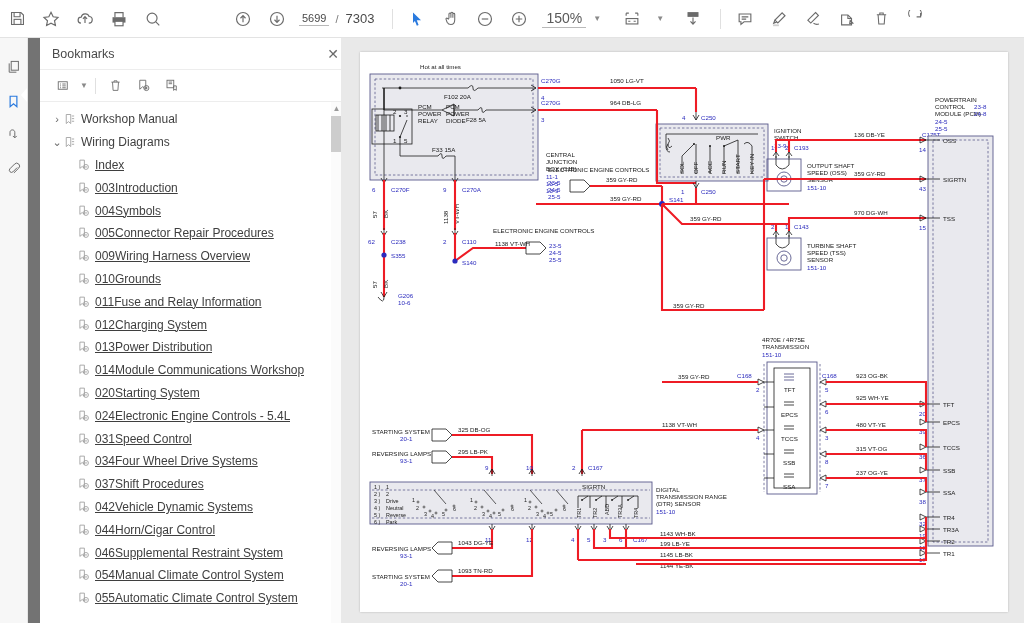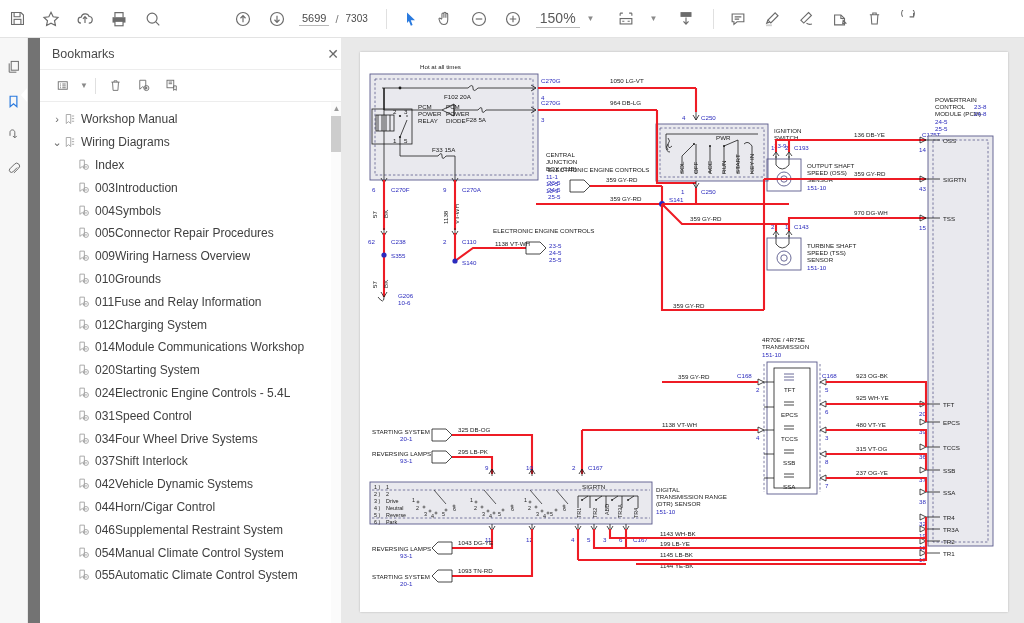--- a/index.html
+++ b/index.html
@@ -23,21 +23,21 @@
     width:34px; height:30px; display:flex; align-items:center; justify-content:center;
     cursor:pointer; color:#6b6b6b;
   }
   .tb-btn svg { display:block; }
   .tb-sep { width:1px; height:20px; background:#e0e0e0; margin:0 7px; }
   .pagebox { display:flex; align-items:center; font-size:11px; color:#5a5a5a; margin-left:5px;}
   .pagenum {
     border-bottom:1px solid #b9b9b9; padding:1px 3px 1px 3px; min-width:30px;
     text-align:center; color:#4a4a4a; font-size:11px;
   }
-  .pagetotal { margin-left:7px; color:#4a4a4a; font-size:10px;}
+  .pagetotal { margin-left:7px; color:#4a4a4a; font-size:13px;}
   .pageslash { margin-left:6px; color:#7a7a7a; font-size:11px;}
   .zoombox { display:flex; align-items:center; margin-left:6px; }
   .zoomval { font-size:14px; color:#5a5a5a; border-bottom:1px solid #b9b9b9; padding:1px 4px; }
   .caret { margin-left:7px; color:#8a8a8a; font-size:8px; }
 
   
   #rail {
     position:absolute; left:0; top:38px; width:28px; height:585px;
     background:#f7f7f7; border-right:1px solid #e6e6e6;
     display:flex; flex-direction:column; align-items:center; padding-top:12px;
@@ -81,21 +81,21 @@
     height:22.8px; display:flex; align-items:center; padding-left:10px; cursor:pointer;
     font-size:12px; color:#3f3f3f; white-space:nowrap;
   }
   .bm-row.sel { background:#a8cfe8; }
   .bm-row .tw {
     width:14px; display:flex; align-items:center; justify-content:center;
     color:#6a6a6a; font-size:9px;
   }
   .bm-ico { margin-right:5px; display:flex; align-items:center; color:#9a9a9a; }
   .lvl1 { padding-left:10px; }
-  .lvl2 { padding-left:38px; }
+  .lvl2 { padding-left:38px;text-decoration:underline; }
   .bm-label { overflow:hidden; text-overflow:ellipsis; }
 
   
   #panel-sb { position:absolute; right:9px; top:64px; width:11px; height:521px; background:#fbfbfb; }
   #panel-sb .up { height:13px; display:flex; align-items:center; justify-content:center; color:#9a9a9a; font-size:8px; }
   #panel-sb .thumb { position:absolute; top:14px; left:0; width:11px; height:36px; background:#cdcdcd; }
 
   
   #collapse {
     position:absolute; left:341px; top:320px; width:12px; height:28px;
@@ -432,20 +432,30 @@
           <span class="bm-label">012Charging System</span>
         </div>
         <div class="bm-row lvl2">
           <span class="bm-ico">
             <svg width="12" height="12" viewBox="0 0 16 16" fill="none" stroke="#9a9a9a" stroke-width="1.1">
               <path d="M2.5 1.5h6v11L5.5 10 2.5 12.5z"></path>
               <circle cx="10.6" cy="10.6" r="3.3"></circle>
               <path d="M8.9 10.6h3.4"></path>
             </svg>
           </span>
+          <span class="bm-label">013Power Distribution</span>
+        </div>
+        <div class="bm-row lvl2">
+          <span class="bm-ico">
+            <svg width="12" height="12" viewBox="0 0 16 16" fill="none" stroke="#9a9a9a" stroke-width="1.1">
+              <path d="M2.5 1.5h6v11L5.5 10 2.5 12.5z"></path>
+              <circle cx="10.6" cy="10.6" r="3.3"></circle>
+              <path d="M8.9 10.6h3.4"></path>
+            </svg>
+          </span>
           <span class="bm-label">014Module Communications Workshop</span>
         </div>
         <div class="bm-row lvl2">
           <span class="bm-ico">
             <svg width="12" height="12" viewBox="0 0 16 16" fill="none" stroke="#9a9a9a" stroke-width="1.1">
               <path d="M2.5 1.5h6v11L5.5 10 2.5 12.5z"></path>
               <circle cx="10.6" cy="10.6" r="3.3"></circle>
               <path d="M8.9 10.6h3.4"></path>
             </svg>
           </span>
@@ -482,21 +492,21 @@
           <span class="bm-label">034Four Wheel Drive Systems</span>
         </div>
         <div class="bm-row lvl2">
           <span class="bm-ico">
             <svg width="12" height="12" viewBox="0 0 16 16" fill="none" stroke="#9a9a9a" stroke-width="1.1">
               <path d="M2.5 1.5h6v11L5.5 10 2.5 12.5z"></path>
               <circle cx="10.6" cy="10.6" r="3.3"></circle>
               <path d="M8.9 10.6h3.4"></path>
             </svg>
           </span>
-          <span class="bm-label">037Shift Interlock</span>
+          <span class="bm-label">037Shift Procedures</span>
         </div>
         <div class="bm-row lvl2">
           <span class="bm-ico">
             <svg width="12" height="12" viewBox="0 0 16 16" fill="none" stroke="#9a9a9a" stroke-width="1.1">
               <path d="M2.5 1.5h6v11L5.5 10 2.5 12.5z"></path>
               <circle cx="10.6" cy="10.6" r="3.3"></circle>
               <path d="M8.9 10.6h3.4"></path>
             </svg>
           </span>
           <span class="bm-label">042Vehicle Dynamic Systems</span>

